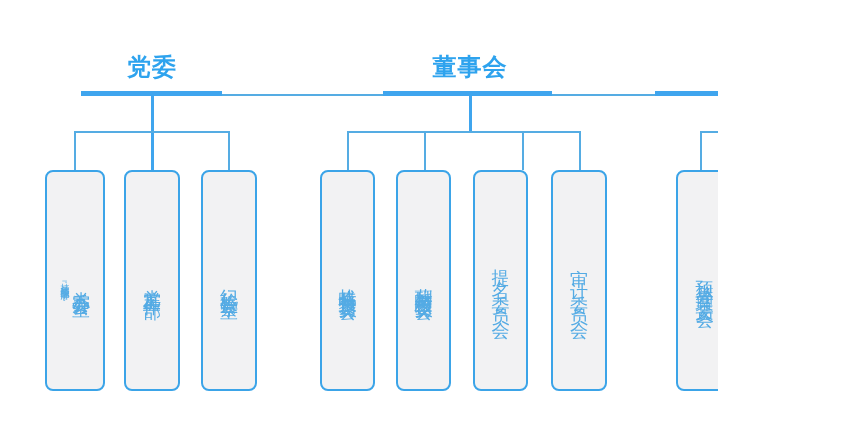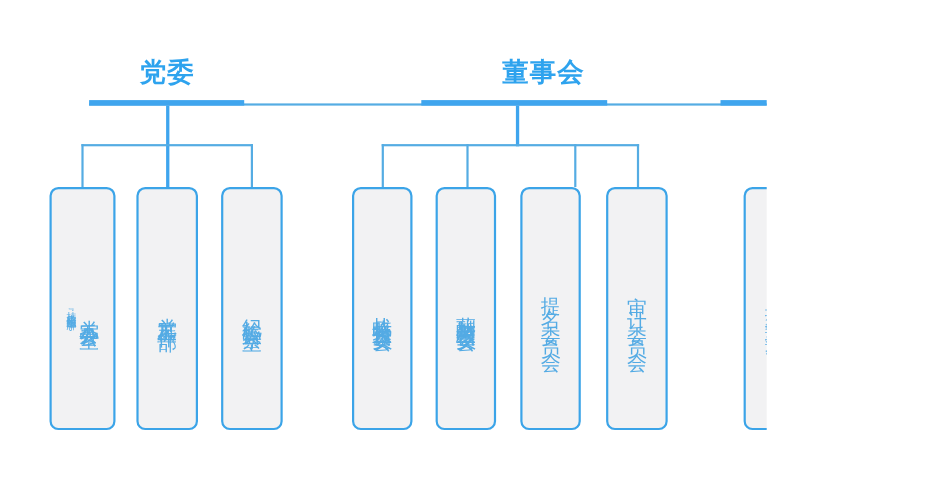--- a/index.html
+++ b/index.html
@@ -7,20 +7,21 @@
     padding: 0;
     background: #ffffff;
     font-family: "Liberation Sans", sans-serif;
   }
   .stage {
     position: relative;
     width: 697px;
     height: 443px;
     background: #ffffff;
     overflow: hidden;
+    padding-left: 21px;
   }
   
   .group-title {
     position: absolute;
     top: 53px;
     transform: translateX(-50%);
     font-size: 24px;
     font-weight: bold;
     color: #2ea3ee;
     letter-spacing: 1px;
@@ -68,21 +69,21 @@
     line-height: 1;
     margin-right: 3px;
   }
 </style>
 </head>
 <body>
 
 <div class="stage">
 
   <div class="group-title" style="left:152px;">党委</div>
-  <div class="group-title" style="left:470px;margin-left:24px;">董事会</div>
+  <div class="group-title" style="left:470px;">董事会</div>
 
   <div class="hline hline-thin" style="left:81px;  top:94px; width:748px;"></div>
 
   <div class="hline hline-thick" style="left:81px;  top:91px; width:141px;"></div>
   <div class="hline hline-thick" style="left:383px; top:91px; width:169px;"></div>
   <div class="hline hline-thick" style="left:655px; top:91px; width:174px;"></div>
 
   <div class="vline vline-thick" style="left:151px; top:96px; height:75px;"></div>
   <div class="vline vline-thick" style="left:469px; top:96px; height:37px;"></div>
   <div class="vline vline-thick" style="left:741px; top:96px; height:37px;"></div>

